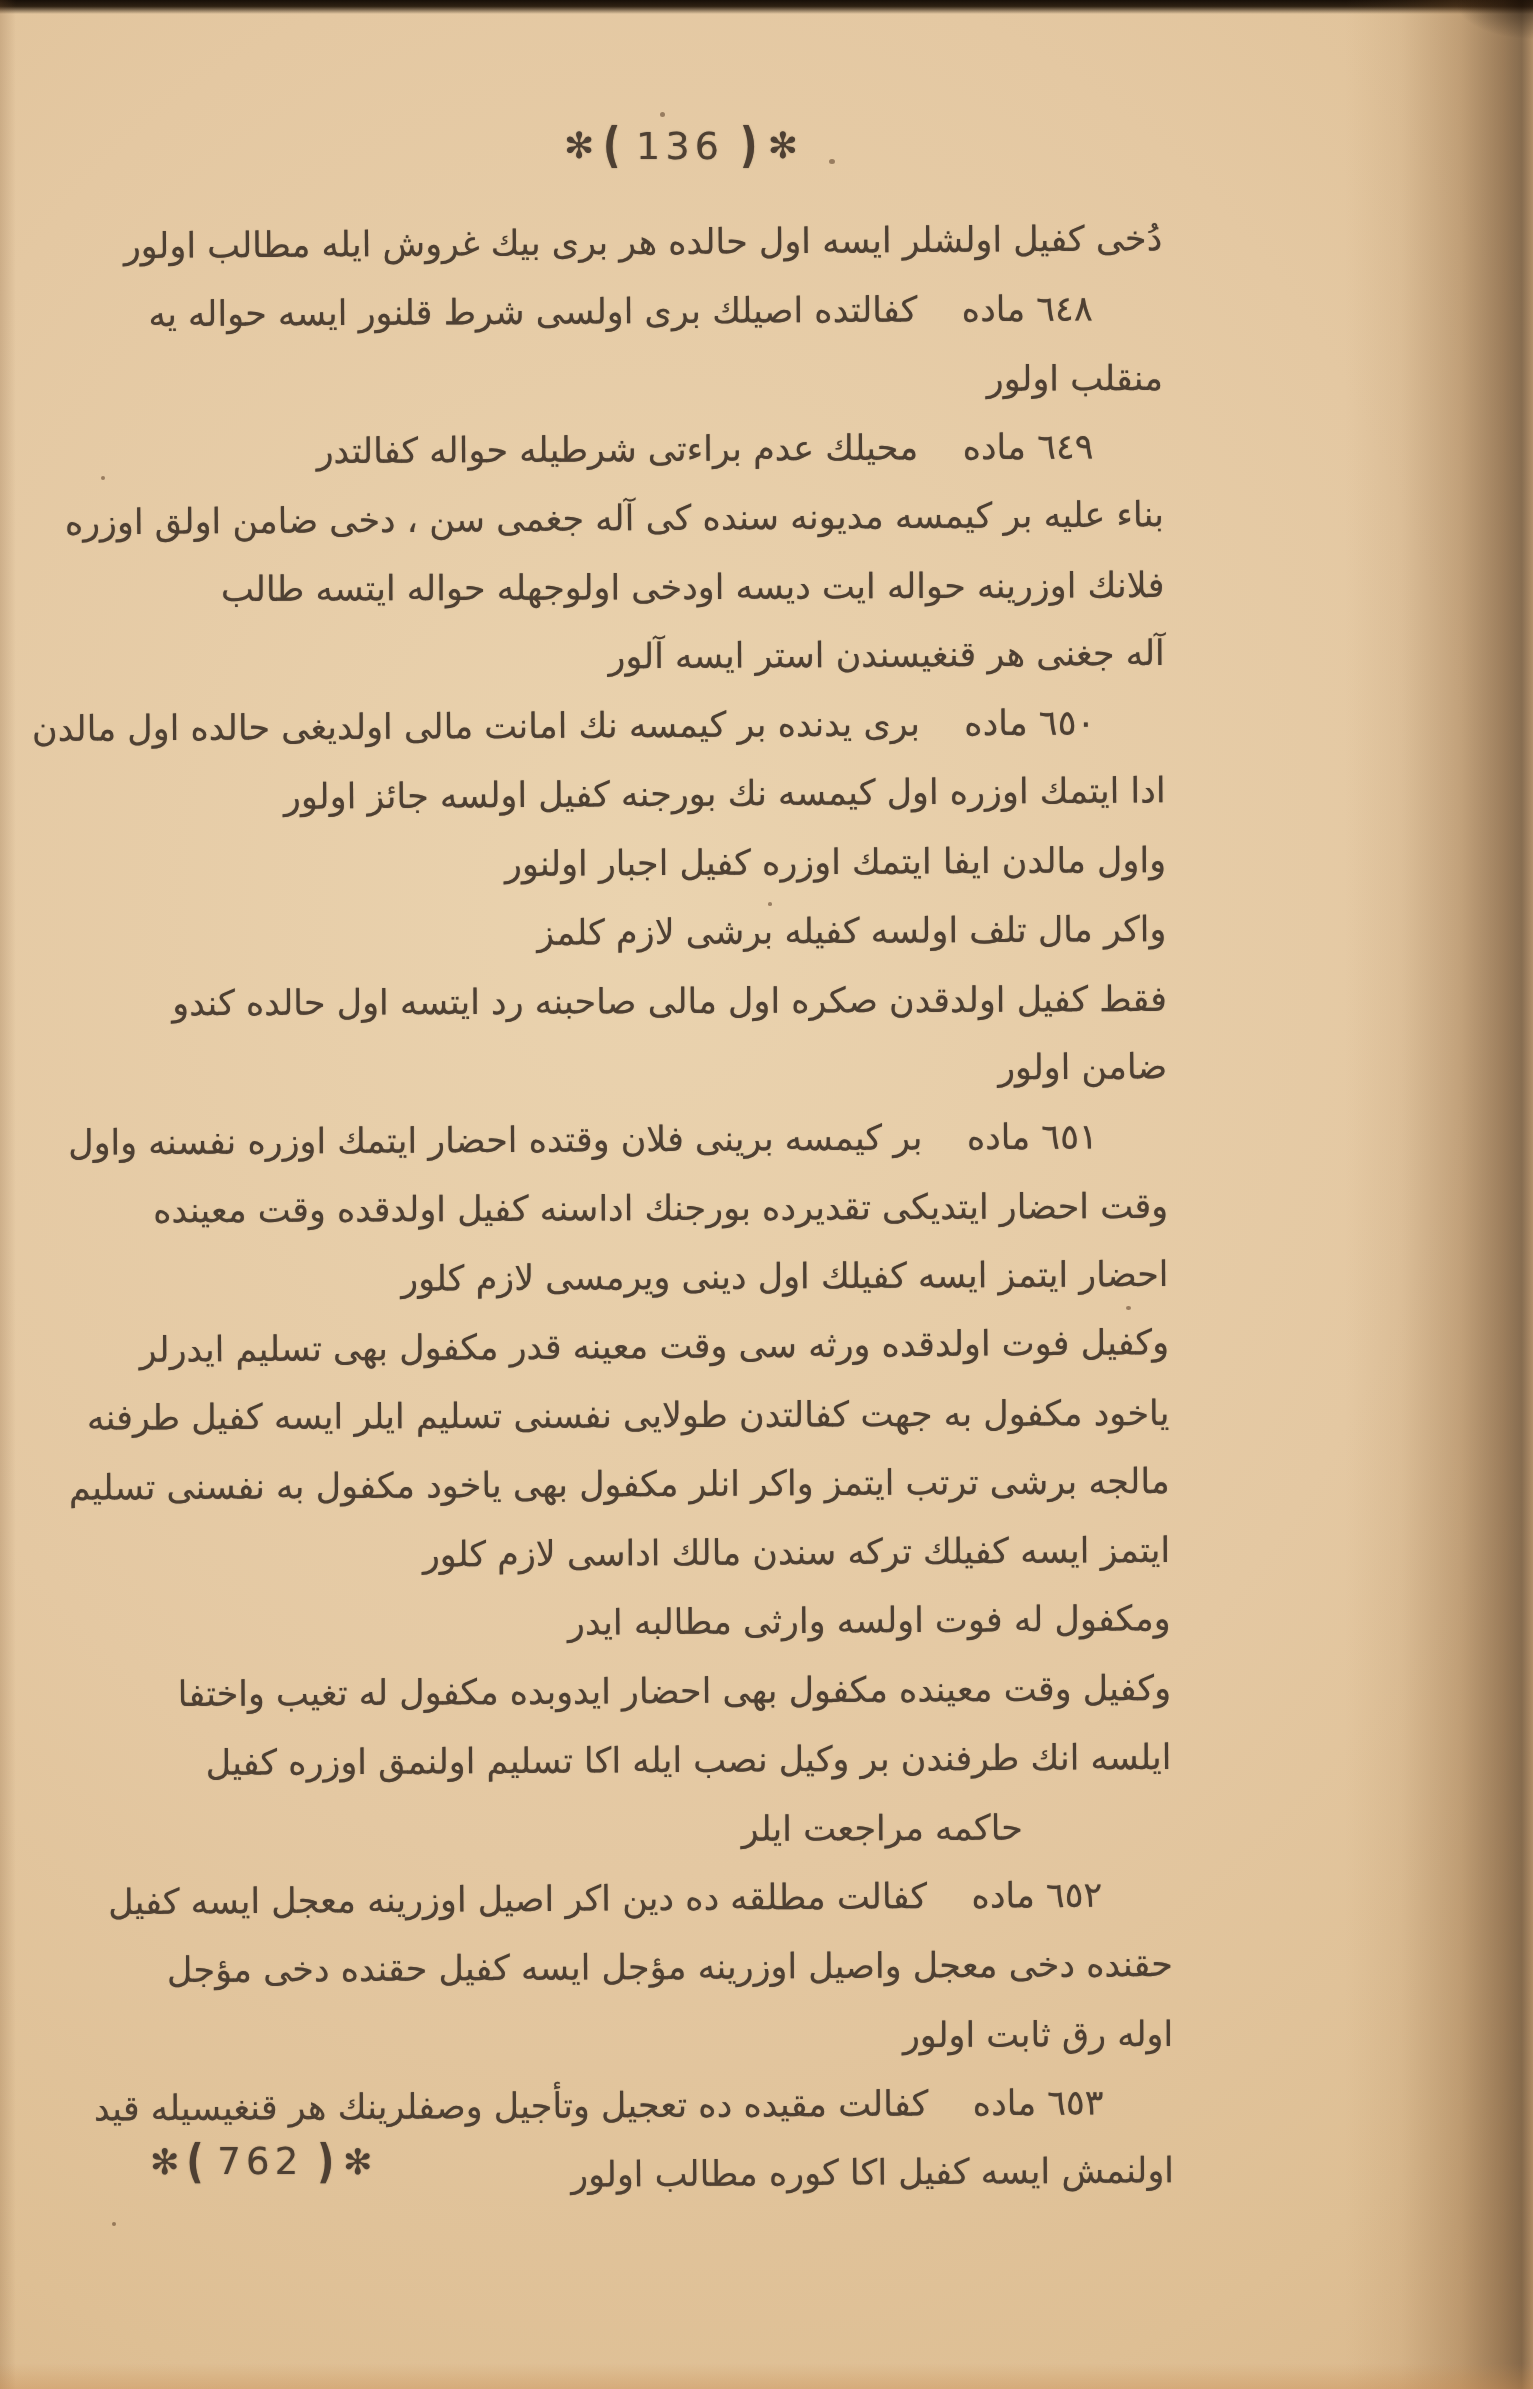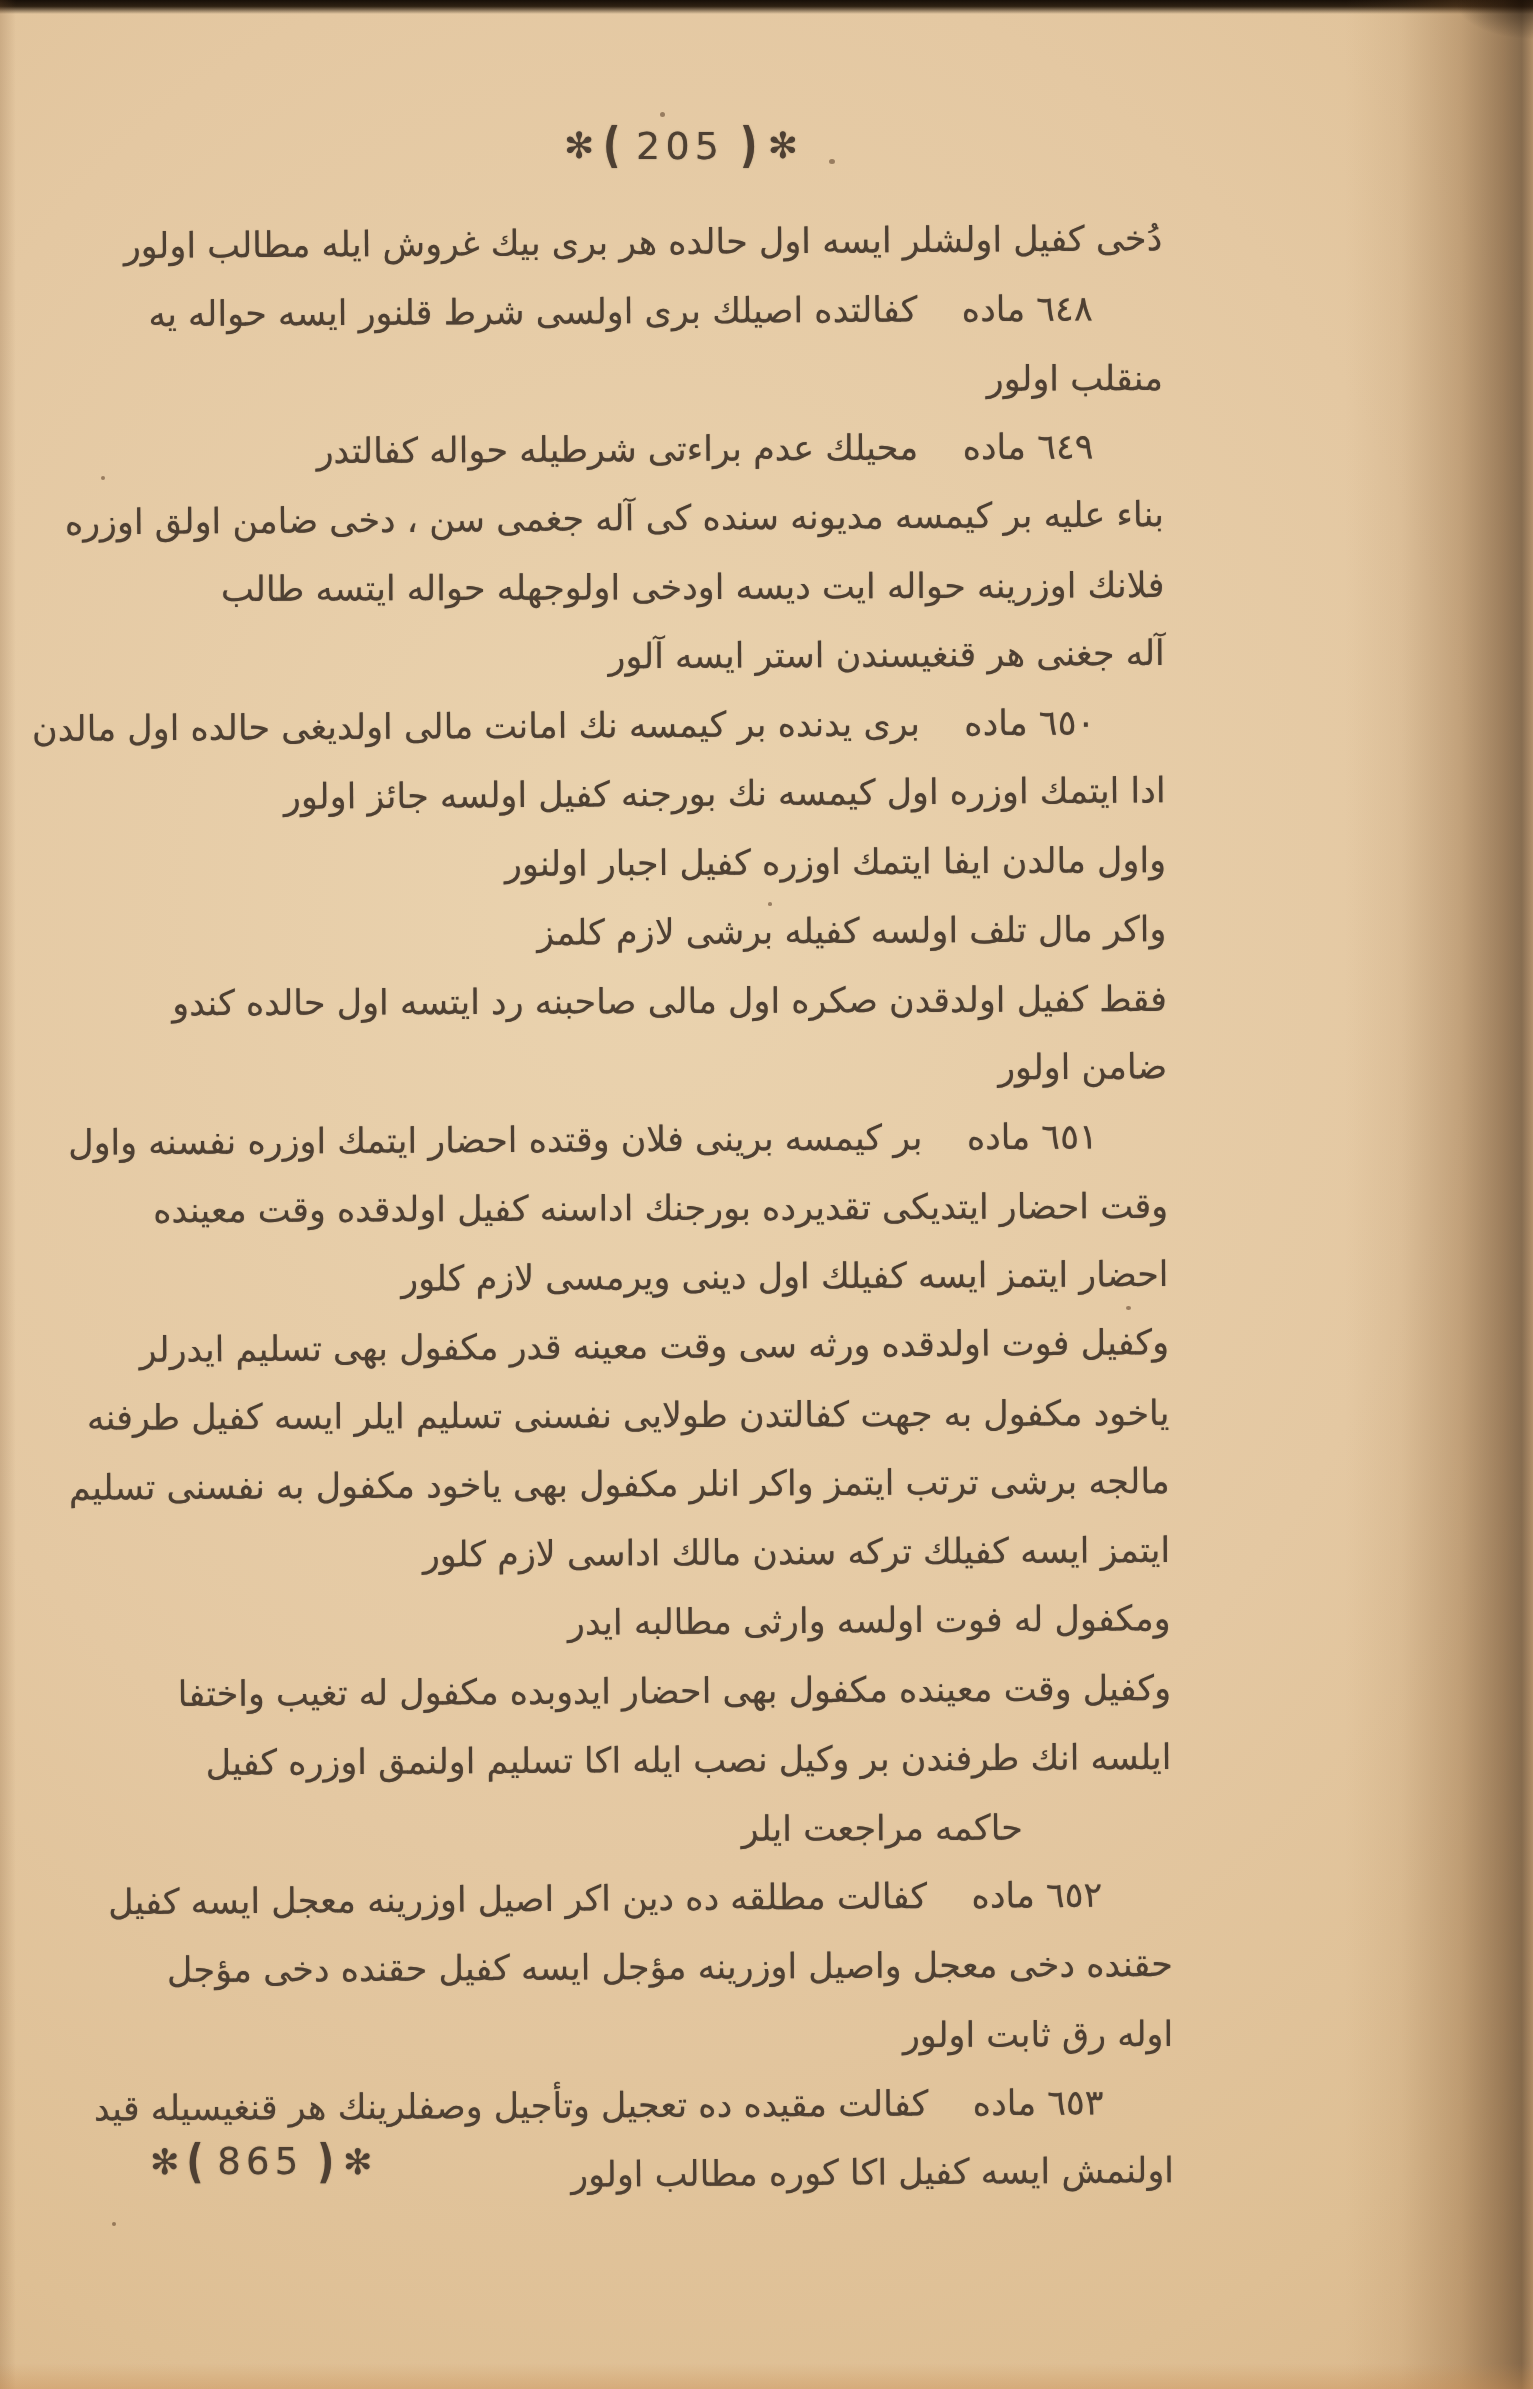--- a/index.html
+++ b/index.html
@@ -85,21 +85,21 @@
 <div class="ink-speck" style="left:660px; top:112px;  width:5.2px; height:5.2px;"></div>
 <div class="ink-speck" style="left:829px; top:159px;  width:6.1px; height:5.2px;"></div>
 <div class="ink-speck" style="left:101px; top:476px;  width:4.4px; height:4.4px;"></div>
 <div class="ink-speck" style="left:768px; top:902px; width:4.4px; height:3.5px;"></div>
 <div class="ink-speck" style="left:1126px;top:1306px; width:5.2px; height:4.4px;"></div>
 <div class="ink-speck" style="left:112px; top:2222px; width:4.4px; height:4.4px;"></div>
 
 <div class="page-header">
   <span class="ornament">✻</span>
   <span class="ornate-paren">(</span>
-  <span class="page-num">205</span>
+  <span class="page-num">136</span>
   <span class="ornate-paren">)</span>
   <span class="ornament">✻</span>
 </div>
 
 <div class="text-block">
   <div class="line">دُخى كفيل اولشلر ايسه اول حالده هر برى بيك غروش ايله مطالب اولور</div>
   <div class="line article">٦٤٨ ماده    كفالتده اصيلك برى اولسى شرط قلنور ايسه حواله يه</div>
   <div class="line">منقلب اولور</div>
   <div class="line article">٦٤٩ ماده    محيلك عدم براءتى شرطيله حواله كفالتدر</div>
   <div class="line">بناء عليه بر كيمسه مديونه سنده كى آله جغمى سن ، دخى ضامن اولق اوزره</div>
@@ -125,17 +125,17 @@
   <div class="line article">٦٥٢ ماده    كفالت مطلقه ده دين اكر اصيل اوزرينه معجل ايسه كفيل</div>
   <div class="line">حقنده دخى معجل واصيل اوزرينه مؤجل ايسه كفيل حقنده دخى مؤجل</div>
   <div class="line">اوله رق ثابت اولور</div>
   <div class="line article">٦٥٣ ماده    كفالت مقيده ده تعجيل وتأجيل وصفلرينك هر قنغيسيله قيد</div>
   <div class="line">اولنمش ايسه كفيل اكا كوره مطالب اولور</div>
 </div>
 
 <div class="page-footer">
   <span class="ornament">✻</span>
   <span class="ornate-paren">(</span>
-  <span class="page-num">865</span>
+  <span class="page-num">762</span>
   <span class="ornate-paren">)</span>
   <span class="ornament">✻</span>
 </div>
 
 
 </body></html>

